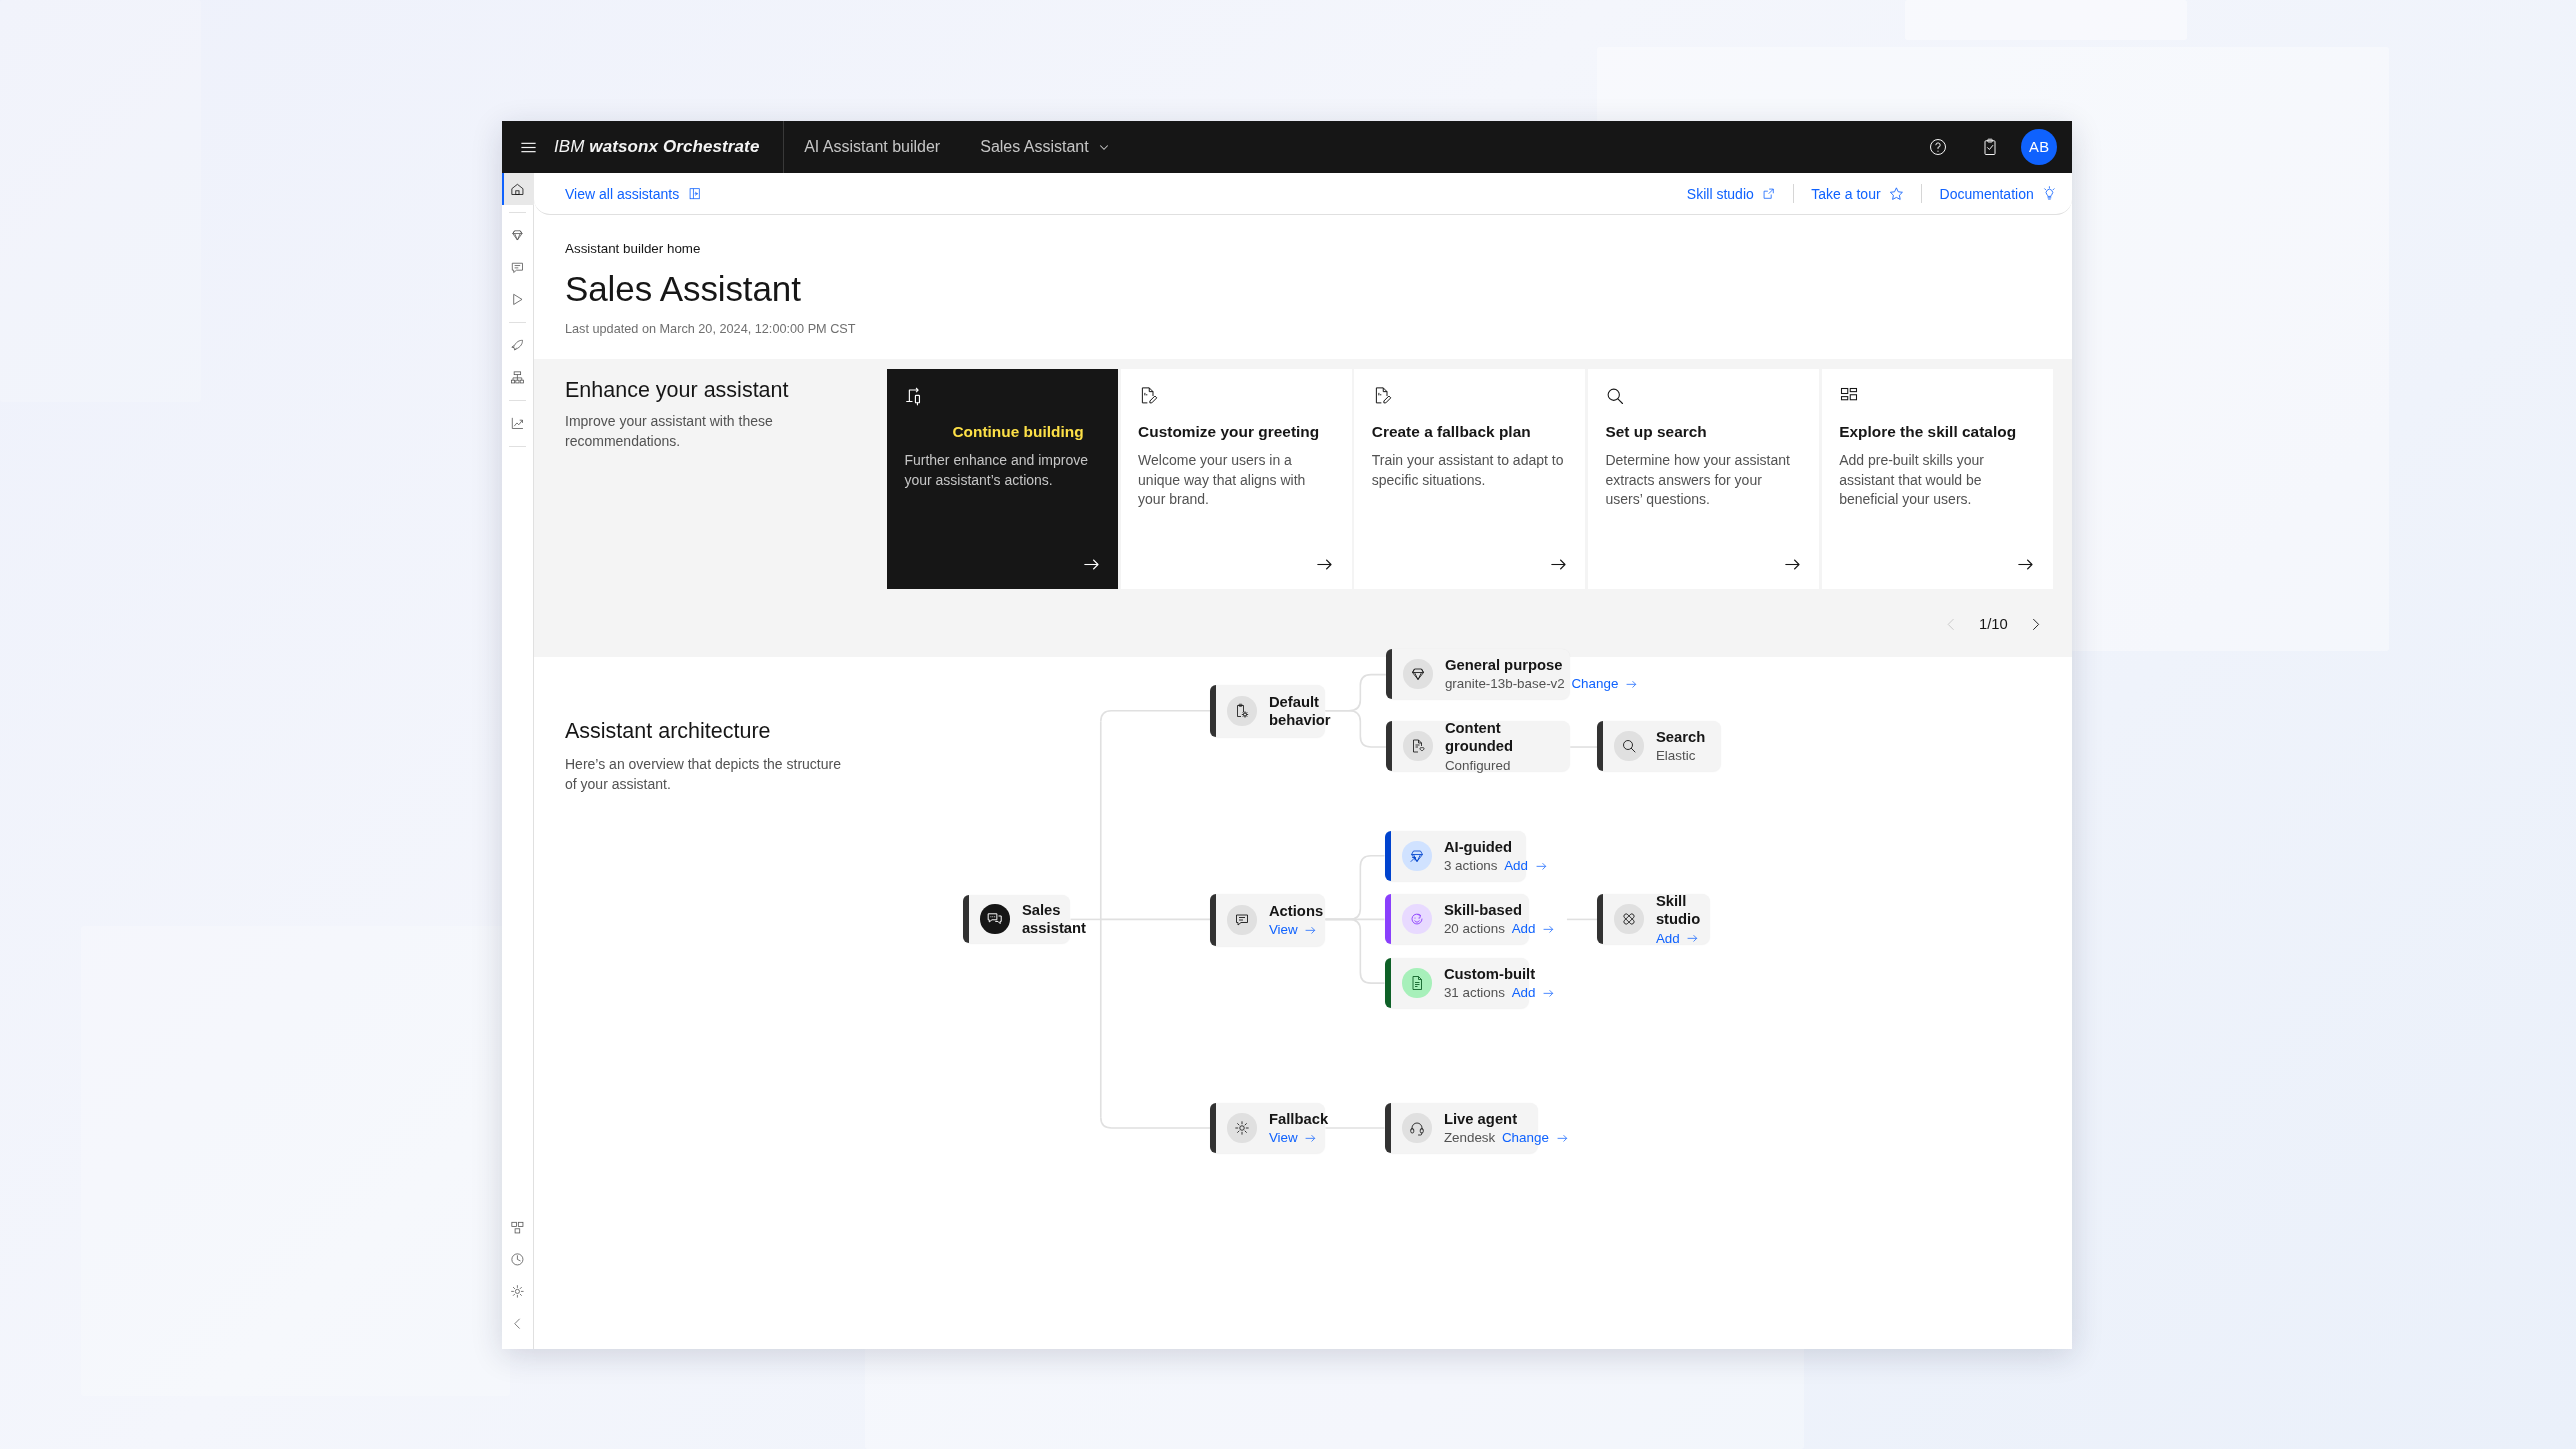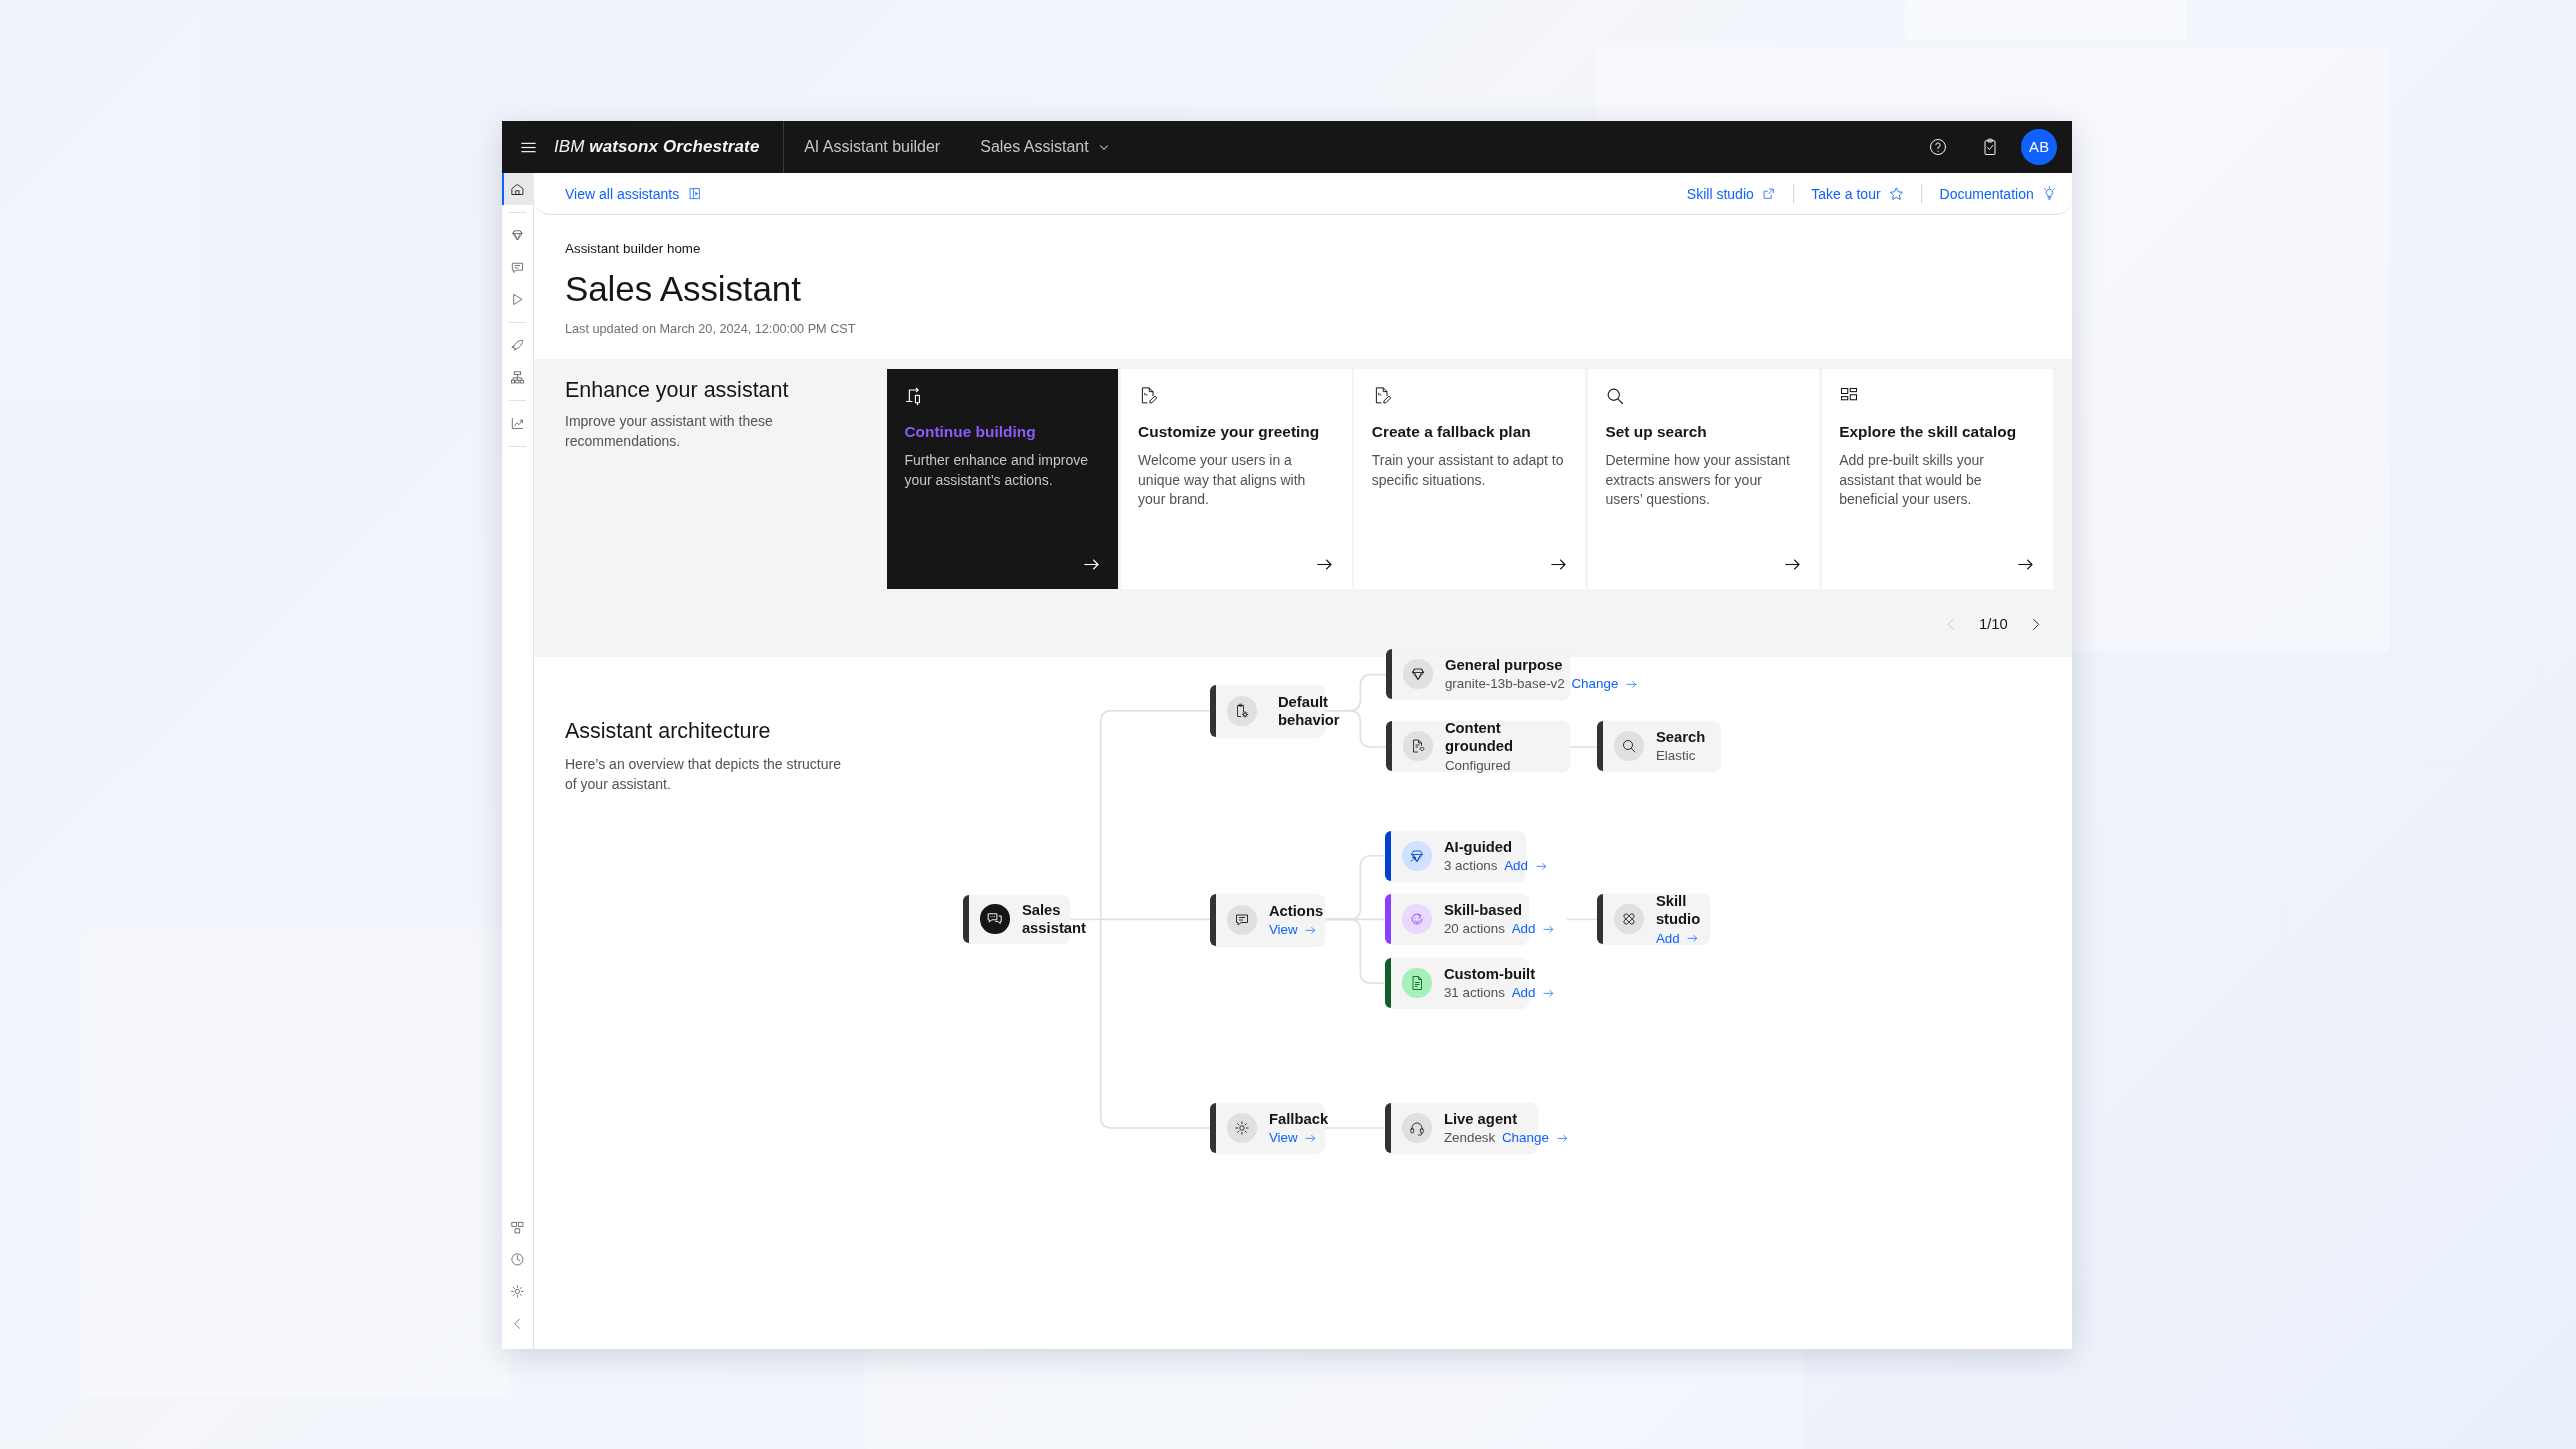--- a/index.html
+++ b/index.html
@@ -135,21 +135,21 @@
     width: 231px; flex: 0 0 231px; height: 220px;
     background: #ffffff; padding: 17.4px 17.4px 14.8px 17.4px;
     display: flex; flex-direction: column; cursor: pointer; position: relative;
   }
   .ecard.dark { background: #161616; }
   .ecard-ico { height: 29.5px; margin-bottom: 6.7px; }
   .ecard-t {
     font-size: 15.4px; font-weight: 700; color: #161616; line-height: 1.24;
     letter-spacing: 0.03px;
   }
-  .ecard.dark .ecard-t { color: #8b5cf6; }
+  .ecard.dark .ecard-t { color: #fde047; margin-left: 48px; }
   .ecard-d {
     font-size: 14px; color: #525252; line-height: 1.42; margin-top: 9.4px;
   }
   .ecard.dark .ecard-d { color: #c6c6c6; }
   .ecard-arrow { margin-top: auto; display: flex; justify-content: flex-end; }
 
   .pager-row {
     display: flex; justify-content: flex-end; align-items: center;
     padding: 20px 21.5px 17.4px 0; gap: 6.7px;
   }
@@ -568,21 +568,21 @@
             <div class="node-ico">
               <svg width="16" height="16" viewBox="0 0 32 32" fill="none" stroke="#161616" stroke-width="1.7">
                 <path d="M7 5h12v13" stroke-linejoin="round"></path>
                 <path d="M7 5v22h7" stroke-linejoin="round"></path>
                 <rect x="10" y="2.5" width="6" height="4" rx="1"></rect>
                 <circle cx="22" cy="23" r="3.2"></circle>
                 <path d="M22 17.5v2M22 26.5v2M27.5 23h-2M18.5 23h-2M25.9 19.1l-1.4 1.4M19.5 25.5l-1.4 1.4M25.9 26.9l-1.4-1.4M19.5 20.5l-1.4-1.4" stroke-linecap="round"></path>
               </svg>
             </div>
             <div class="node-txt">
-              <div class="node-title" style="max-width:56px;margin-left:9px;">Default behavior</div>
+              <div class="node-title" style="max-width:56px;">Default behavior</div>
             </div>
           </div>
 
           <div class="node" style="left:852px; top:-8px; width:184px; height:50px;">
             <div class="node-ico">
               <svg width="16" height="16" viewBox="0 0 32 32" fill="none" stroke="#161616" stroke-width="1.7">
                 <path d="M5 13h22l-11 14z" stroke-linejoin="round"></path>
                 <path d="M5 13l4-7h14l4 7" stroke-linejoin="round"></path>
                 <path d="M9 13l7 14 7-14M9 6l-4 7M23 6l4 7"></path>
               </svg>

